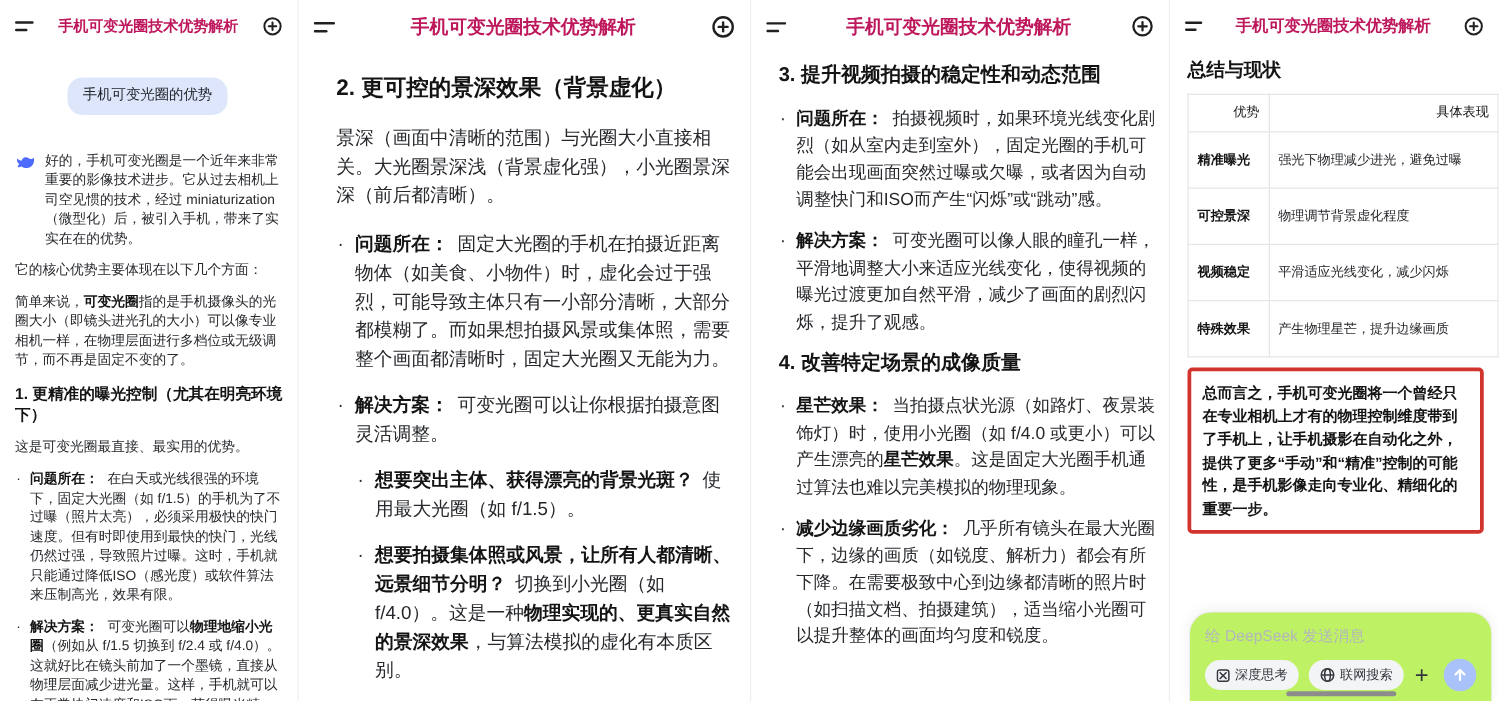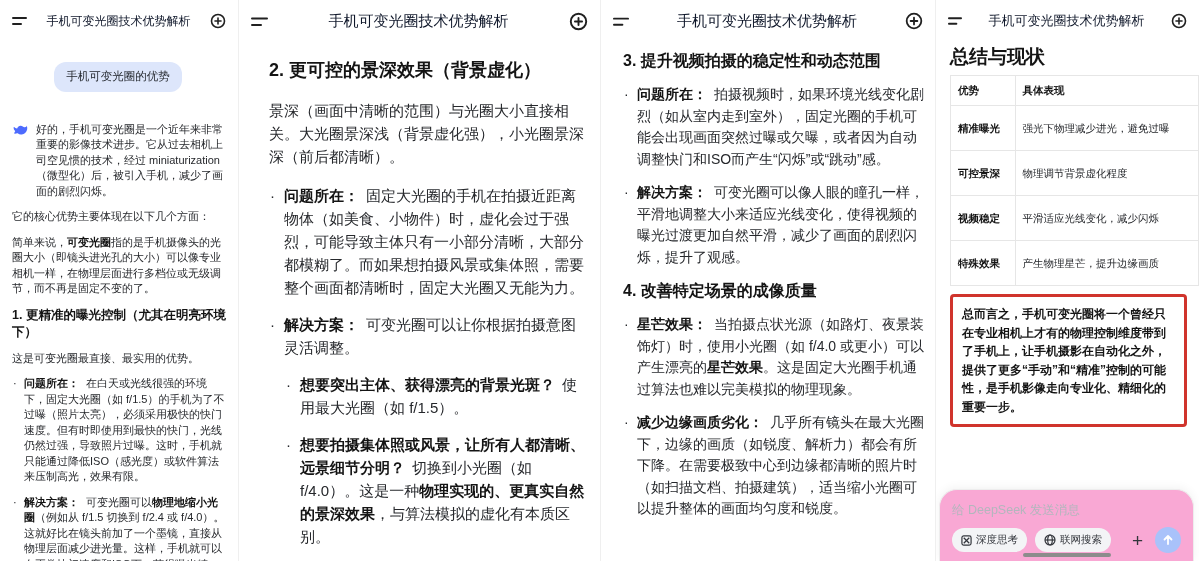--- a/index.html
+++ b/index.html
@@ -7,21 +7,21 @@
     font-family:"Liberation Sans","DejaVu Sans",sans-serif;color:#26282c;}
   .panel{position:relative;height:561px;overflow:hidden;box-sizing:border-box;background:#fff;}
   .panel+.panel{border-left:1px solid #efefef;}
   .p1{width:238px;}
   .p2{width:362px;}
   .p3{width:335px;}
   .p4{width:264px;}
 
   
   .hdr{display:flex;align-items:center;height:34px;padding:4px 12px 0 12px;}
-  .hdr-title{flex:1;text-align:center;font-weight:400;color:#0f172a;white-space:nowrap;overflow:hidden;}
+  .hdr-title{flex:1;text-align:center;font-weight:700;color:#be185d;white-space:nowrap;overflow:hidden;}
   .p1 .hdr-title{font-size:12px;}
   .p2 .hdr-title,.p3 .hdr-title{font-size:15px;}
   .p4 .hdr-title{font-size:13px;}
   .icon-btn{display:flex;align-items:center;justify-content:center;flex:0 0 auto;cursor:pointer;}
   .menu-svg line{stroke:#202020;stroke-width:2;stroke-linecap:round;}
   .plus-circle{stroke:#202020;fill:none;stroke-width:1.6;}
 
   .ai-note{text-align:center;font-size:9px;color:#b7bcc5;margin-top:3px;}
 
   
@@ -43,33 +43,33 @@
   .p2 .h{font-size:18px;font-weight:700;line-height:25px;margin:14px 0 16px 0;color:#141414;}
   .p2 p{margin:0 0 16px 0;}
   .p2 .bullet{padding-left:15px;margin-bottom:14px;}
   .p2 .sub{margin-left:16px;}
   .p3 .content{padding:2px 8px 0 22px;font-size:14px;line-height:21.5px;}
   .p3 .h{font-size:16px;font-weight:700;line-height:22px;margin:10px 0 12px 0;color:#141414;}
   .p3 .bullet{padding-left:14px;margin-bottom:12px;}
 
   
   .p4 .content{padding:2px 0 0 14px;font-size:11.5px;line-height:17px;}
-  .p4 .h{font-size:19px;font-weight:700;margin:8px 0 10px 0;color:#141414;}
+  .p4 .h{font-size:15px;font-weight:700;margin:8px 0 10px 0;color:#141414;}
   table.sum{border-collapse:collapse;font-size:10.5px;line-height:15px;width:280px;}
   table.sum th,table.sum td{border:1px solid #e6e6e6;padding:7px 7px;text-align:left;vertical-align:middle;}
-  table.sum th{font-weight:700;text-align:left;color:#141414;}
+  table.sum th{font-weight:400;text-align:right;color:#141414;}
   td.c0{font-weight:700;color:#141414;white-space:nowrap;}
   td.c2,th.c2{width:16px;max-width:16px;overflow:hidden;word-break:break-all;}
   .note{margin-top:12px;padding-right:12px;}
   .note .nlbl{font-weight:700;color:#141414;}
   .redbox{margin:8px 12px 0 0;border:3px solid #d0342c;border-radius:4px;
     padding:8px 9px;font-size:12px;line-height:18.5px;font-weight:700;color:#141414;}
 
   
-  .input-card{position:absolute;left:3px;right:5px;bottom:0;height:72px;background:#f9a8d4;
+  .input-card{position:absolute;left:15px;right:5px;bottom:0;height:72px;background:#bef264;
     border:1px solid #ededed;border-bottom:none;border-radius:18px 18px 0 0;
     box-shadow:0 -2px 10px rgba(0,0,0,0.05);padding:10px 12px 0 12px;box-sizing:border-box;z-index:5;}
   .chat-input{border:none;outline:none;width:100%;font-size:12.5px;color:#26282c;
     font-family:"Liberation Sans","DejaVu Sans",sans-serif;padding:0;background:transparent;}
   .chat-input::placeholder{color:#b3b6bd;}
   .input-row{display:flex;align-items:center;margin-top:9px;}
   .pill{display:flex;align-items:center;gap:4px;background:#f3f4f6;border-radius:14px;
     padding:5px 9px;font-size:10.5px;color:#33363c;margin-right:8px;cursor:pointer;}
   .spacer{flex:1;}
   .plus-btn{font-size:19px;color:#33363c;margin-right:12px;cursor:pointer;line-height:1;}
@@ -105,21 +105,21 @@
       <div class="bubble-row">
         <span class="user-bubble">手机可变光圈的优势</span>
       </div>
 
       <div class="answer">
         <span class="whale">
           <svg width="16" height="13" viewBox="0 0 24 18">
               <path fill="#4d6bfe" d="M23 3.5c-.4-.2-.6.2-.8.4-.1.1-.2.2-.3.3-.8.9-1.8 1.5-3.1 1.4-1.9-.1-3.5-2.4-6.1-2.1-2.2.3-3.9 1.6-4.8 3.7-.1.3-.2.4-.5.3C5.6 7 4.3 6.3 3.2 5.2c-.3-.2-.5-.1-.6.2-.5 2.3.4 4.3 2 5.9.3.3.3.5 0 .8-.6.8-1 1.6-1.2 2.6-.1.4 0 .6.5.6 1.3.1 2.6-.1 3.8-.7.3-.1.5-.1.8.1 1.8 1.5 3.9 2 6.2 1.7 3.9-.5 6.9-3.3 7.9-7.1.5-2 .4-3.9-.6-5.8z"></path>
             </svg>
         </span>
-        <p>好的，手机可变光圈是一个近年来非常重要的影像技术进步。它从过去相机上司空见惯的技术，经过 miniaturization（微型化）后，被引入手机，减少了画面的剧烈闪烁。</p>
+        <p>好的，手机可变光圈是一个近年来非常重要的影像技术进步。它从过去相机上司空见惯的技术，经过 miniaturization（微型化）后，被引入手机，带来了实实在在的优势。</p>
       </div>
 
       <p>它的核心优势主要体现在以下几个方面：</p>
       <p><span>简单来说，</span><b class="inb">可变光圈</b><span>指的是手机摄像头的光圈大小（即镜头进光孔的大小）可以像专业相机一样，在物理层面进行多档位或无级调节，而不再是固定不变的了。</span></p>
       <div class="h">1. 更精准的曝光控制（尤其在明亮环境下）</div>
       <p>这是可变光圈最直接、最实用的优势。</p>
       <div class="bullet">
         <span class="lbl">问题所在：</span><span>在白天或光线很强的环境下，固定大光圈（如 f/1.5）的手机为了不过曝（照片太亮），必须采用极快的快门速度。但有时即使用到最快的快门，光线仍然过强，导致照片过曝。这时，手机就只能通过降低ISO（感光度）或软件算法来压制高光，效果有限。</span>
       </div>
       <div class="bullet">

